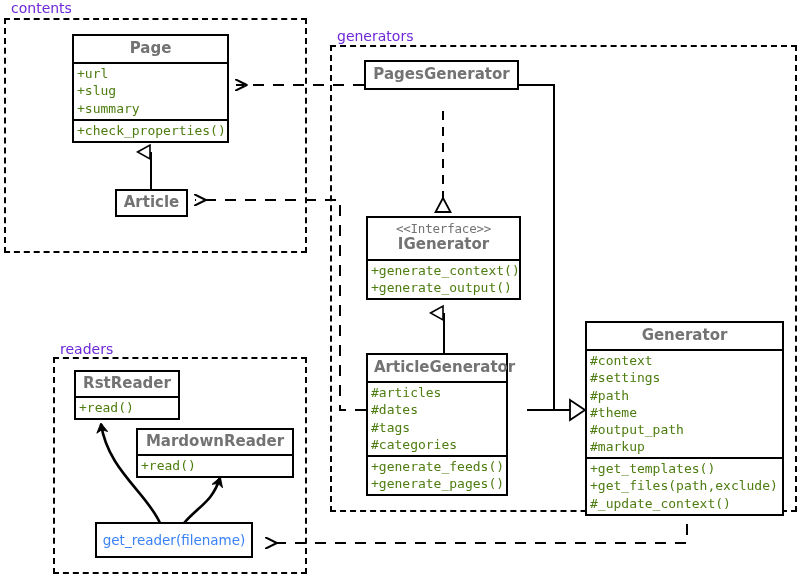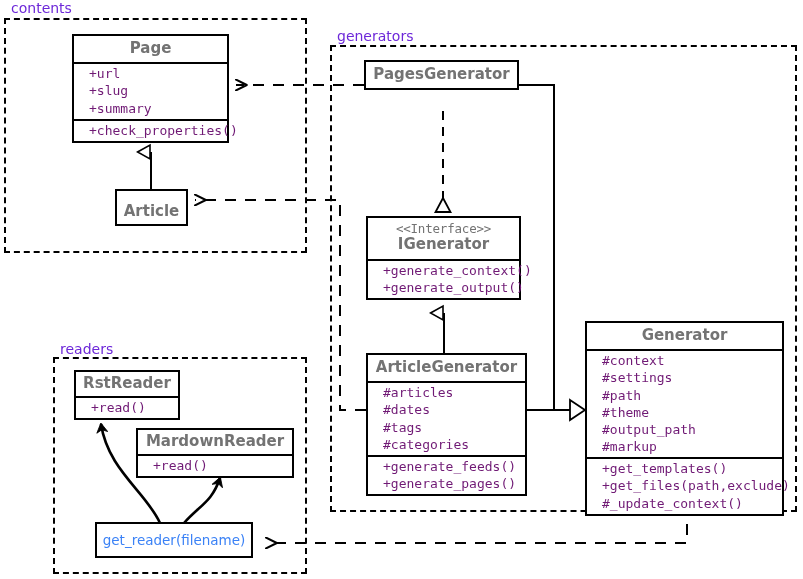--- a/index.html
+++ b/index.html
@@ -63,22 +63,21 @@
   }
   .cls-sec {
     border-top: 2px solid #000;
     padding: 1px 3px 2px 3px;
   }
   .cls-sec div {
     font-family: "DejaVu Sans Mono", monospace;
     font-size: 13px;
     line-height: 1.32;
     white-space: nowrap;
-    color: #701a75;
-    margin-left: 12px;
+    color: #4d7c0f;
   }
   .plain-box {
     position: absolute;
     box-sizing: border-box;
     border: 2px solid #000;
     background: #ffffff;
     z-index: 5;
     display: flex;
     align-items: center;
     justify-content: center;
@@ -165,39 +164,39 @@
       <div>+url</div>
       <div>+slug</div>
       <div>+summary</div>
     </div>
     <div class="cls-sec">
       <div>+check_properties()</div>
     </div>
   </div>
 
   <div class="cls" style="left:115px; top:189px; width:73px;">
-    <div class="cls-head" style="padding:12px 6px 4px 6px;">Article</div>
+    <div class="cls-head" style="padding:3px 6px 4px 6px;">Article</div>
   </div>
 
   <div class="cls" style="left:364px; top:60px; width:155px;">
     <div class="cls-head">PagesGenerator</div>
   </div>
 
   <div class="cls" style="left:366px; top:216px; width:155px;">
     <div class="cls-head">
       <span class="stereo">&lt;&lt;Interface&gt;&gt;</span>
       <span>IGenerator</span>
     </div>
     <div class="cls-sec">
       <div>+generate_context()</div>
       <div>+generate_output()</div>
     </div>
   </div>
 
-  <div class="cls" style="left:366px; top:353px; width:161px;">
+  <div class="cls" style="left:366px; top:353px; width:142px;">
     <div class="cls-head">ArticleGenerator</div>
     <div class="cls-sec">
       <div>#articles</div>
       <div>#dates</div>
       <div>#tags</div>
       <div>#categories</div>
     </div>
     <div class="cls-sec">
       <div>+generate_feeds()</div>
       <div>+generate_pages()</div>

